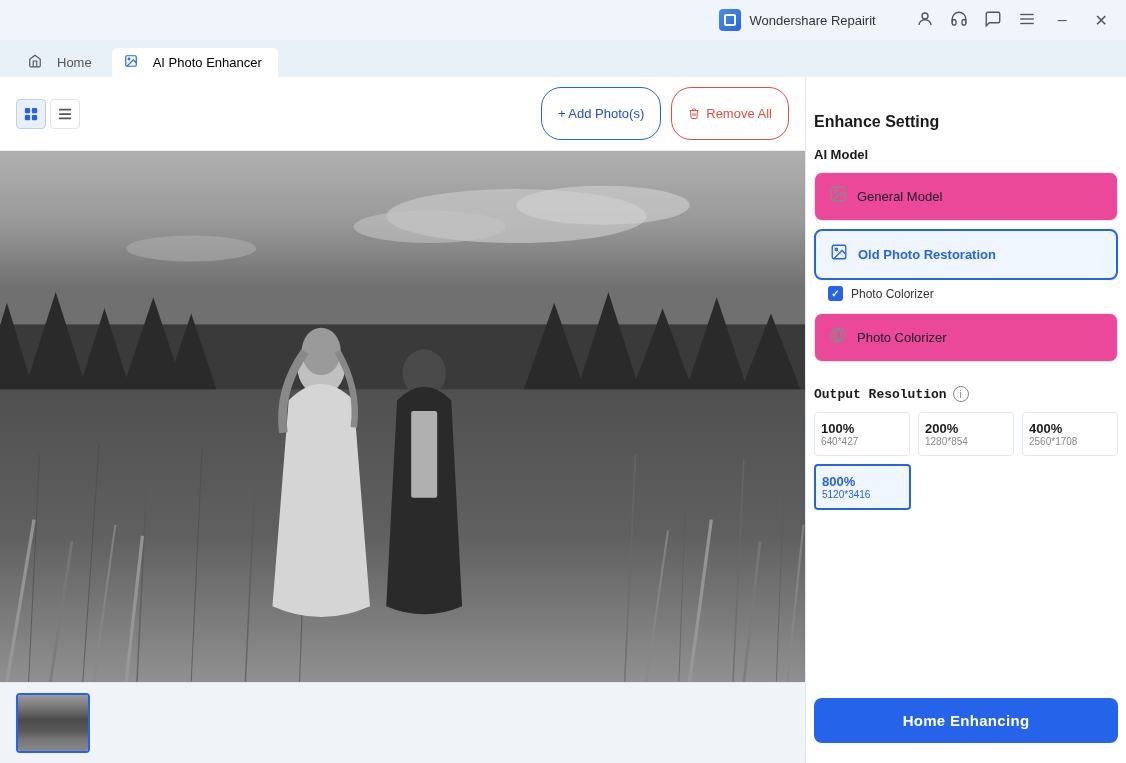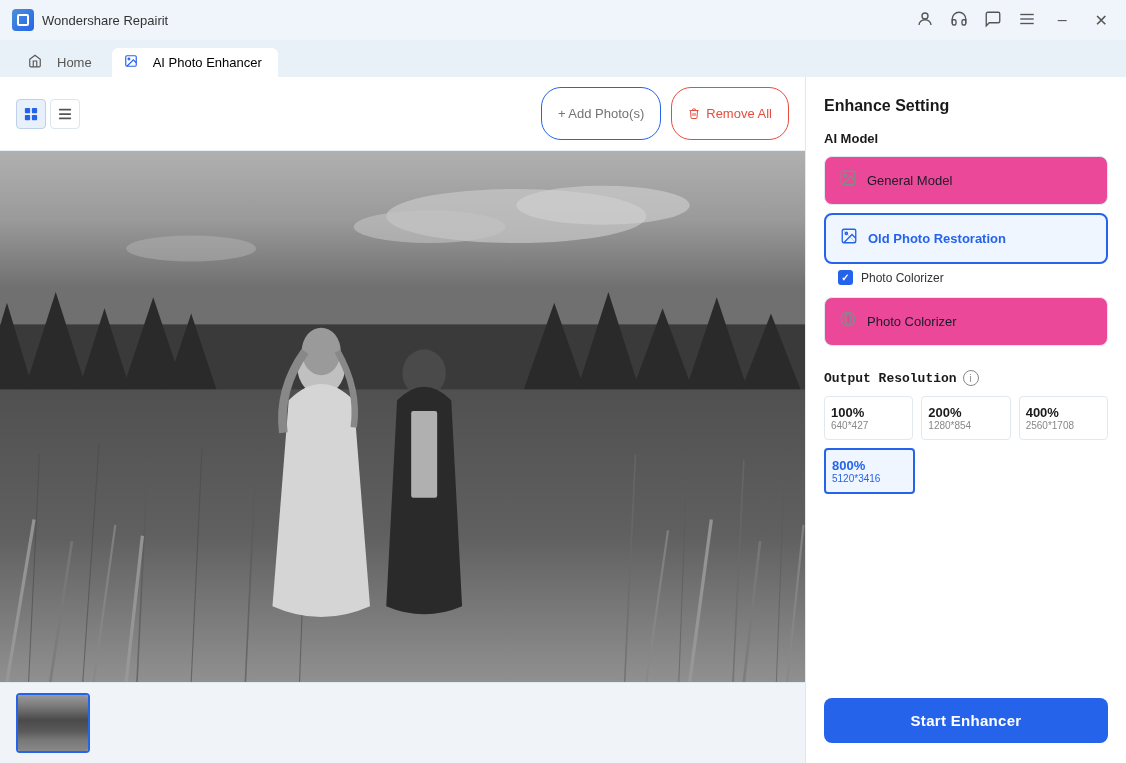--- a/index.html
+++ b/index.html
@@ -10,25 +10,26 @@
       height: 763px;
       overflow: hidden;
       display: flex;
       flex-direction: column;
     }
 
     
     .title-bar {
       display: flex;
       align-items: center;
-      justify-content: space-between;
+      justify-content: flex-end;
       background: #f0f5fb;
       padding: 0 12px;
       height: 40px;
       flex-shrink: 0;
+      gap: 40px;
     }
     .title-bar-left {
       display: flex;
       align-items: center;
       gap: 8px;
     }
     .app-icon {
       width: 22px;
       height: 22px;
       background: linear-gradient(135deg, #4a90d9, #2563eb);
@@ -153,21 +154,21 @@
     }
     .btn-add {
       display: flex;
       align-items: center;
       gap: 6px;
       padding: 6px 16px;
       border: 1.5px solid #2563eb;
       background: white;
       border-radius: 20px;
       font-size: 13px;
-      color: #737373;
+      color: #1d4ed8;
       cursor: pointer;
       font-weight: 500;
     }
     .btn-remove {
       display: flex;
       align-items: center;
       gap: 6px;
       padding: 18px 16px;
       border: 1.5px solid #e74c3c;
       background: white;
@@ -223,26 +224,27 @@
         #5a5a5a 65%,
         #777 80%,
         #888 100%
       );
     }
 
     
     .right-panel {
       width: 320px;
       background: white;
-      padding: 20px 18px;
+      padding: 20px 8px;
       display: flex;
       flex-direction: column;
       gap: 16px;
       overflow-y: auto;
       flex-shrink: 0;
+      margin-top: 16px;
     }
 
     .panel-title {
       font-size: 16px;
       font-weight: 600;
       color: #1a1a1a;
     }
 
     .section-label {
       font-size: 13px;
@@ -648,17 +650,17 @@
         </div>
       </div>
       <div class="res-btn selected" style="width: calc(33.33% - 4px);">
         <span class="res-pct">800%</span>
         <span class="res-dim">5120*3416</span>
       </div>
     </div>
 
     <div style="flex:1;"></div>
 
-    <button class="start-btn">Start Enhancer</button>
+    <button class="start-btn">Home Enhancing</button>
 
   </div>
 
 </div>
 
 </body></html>

